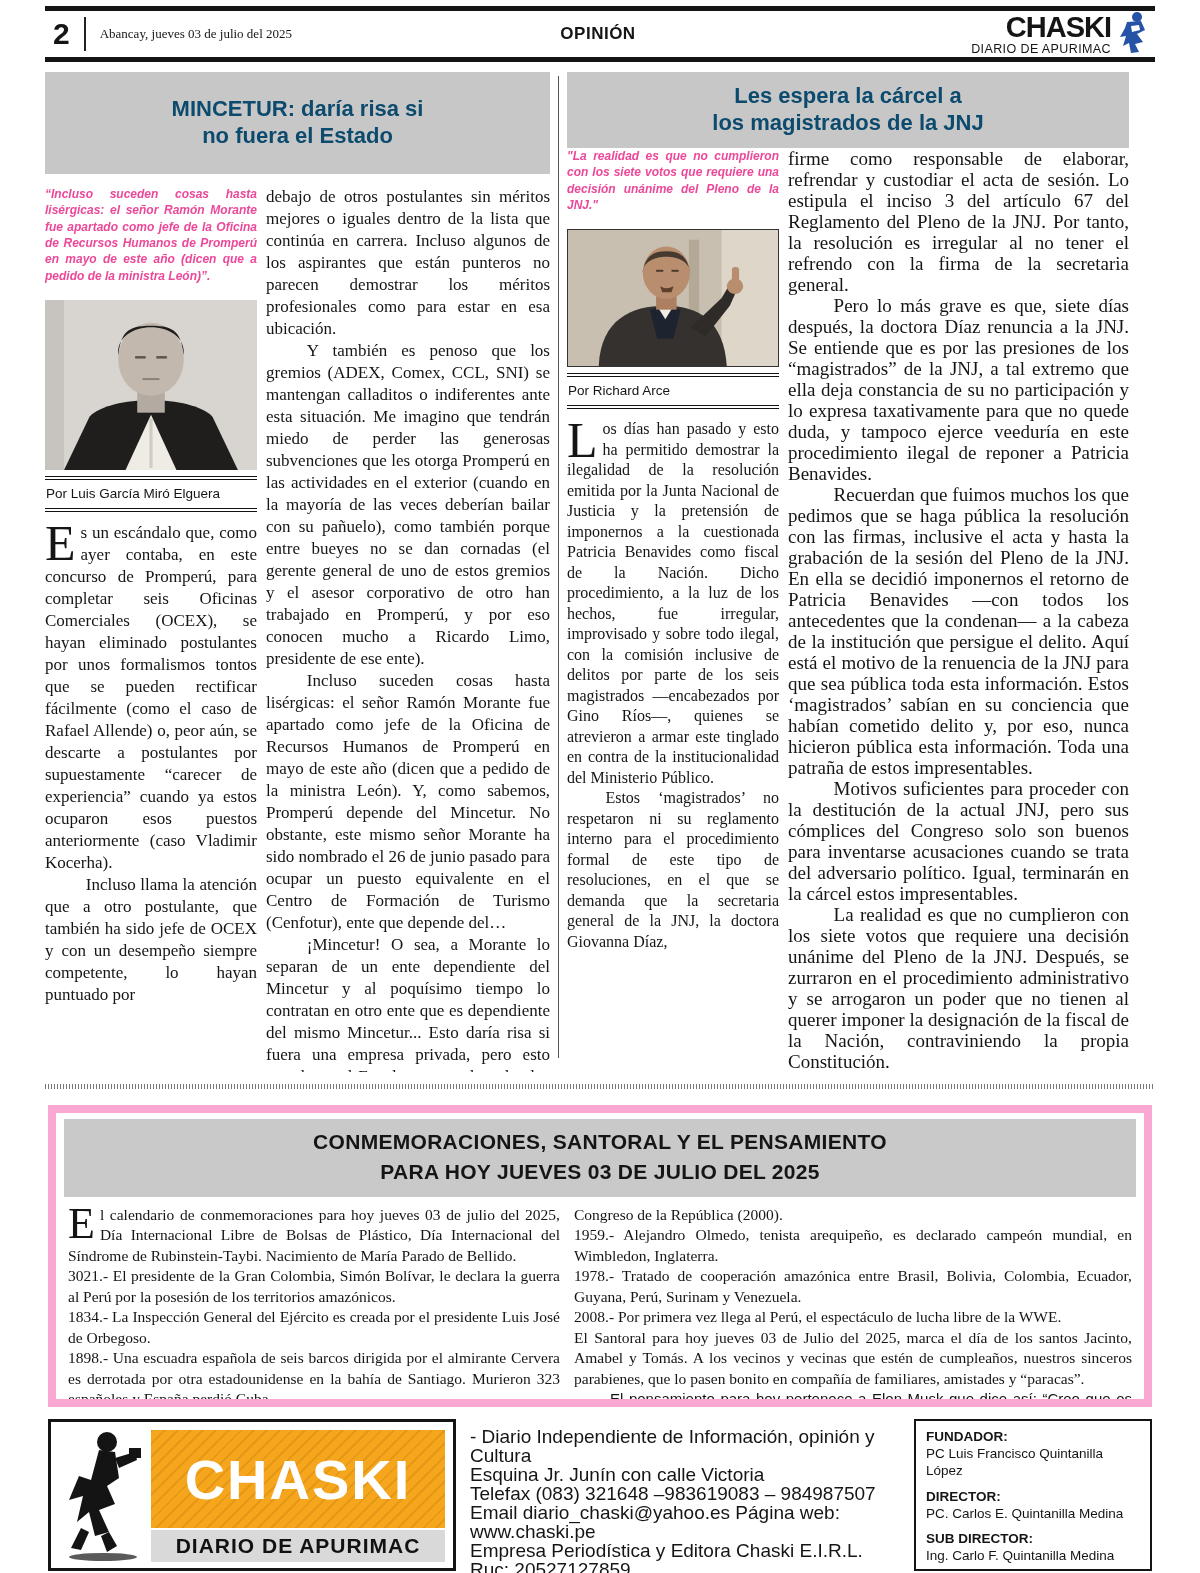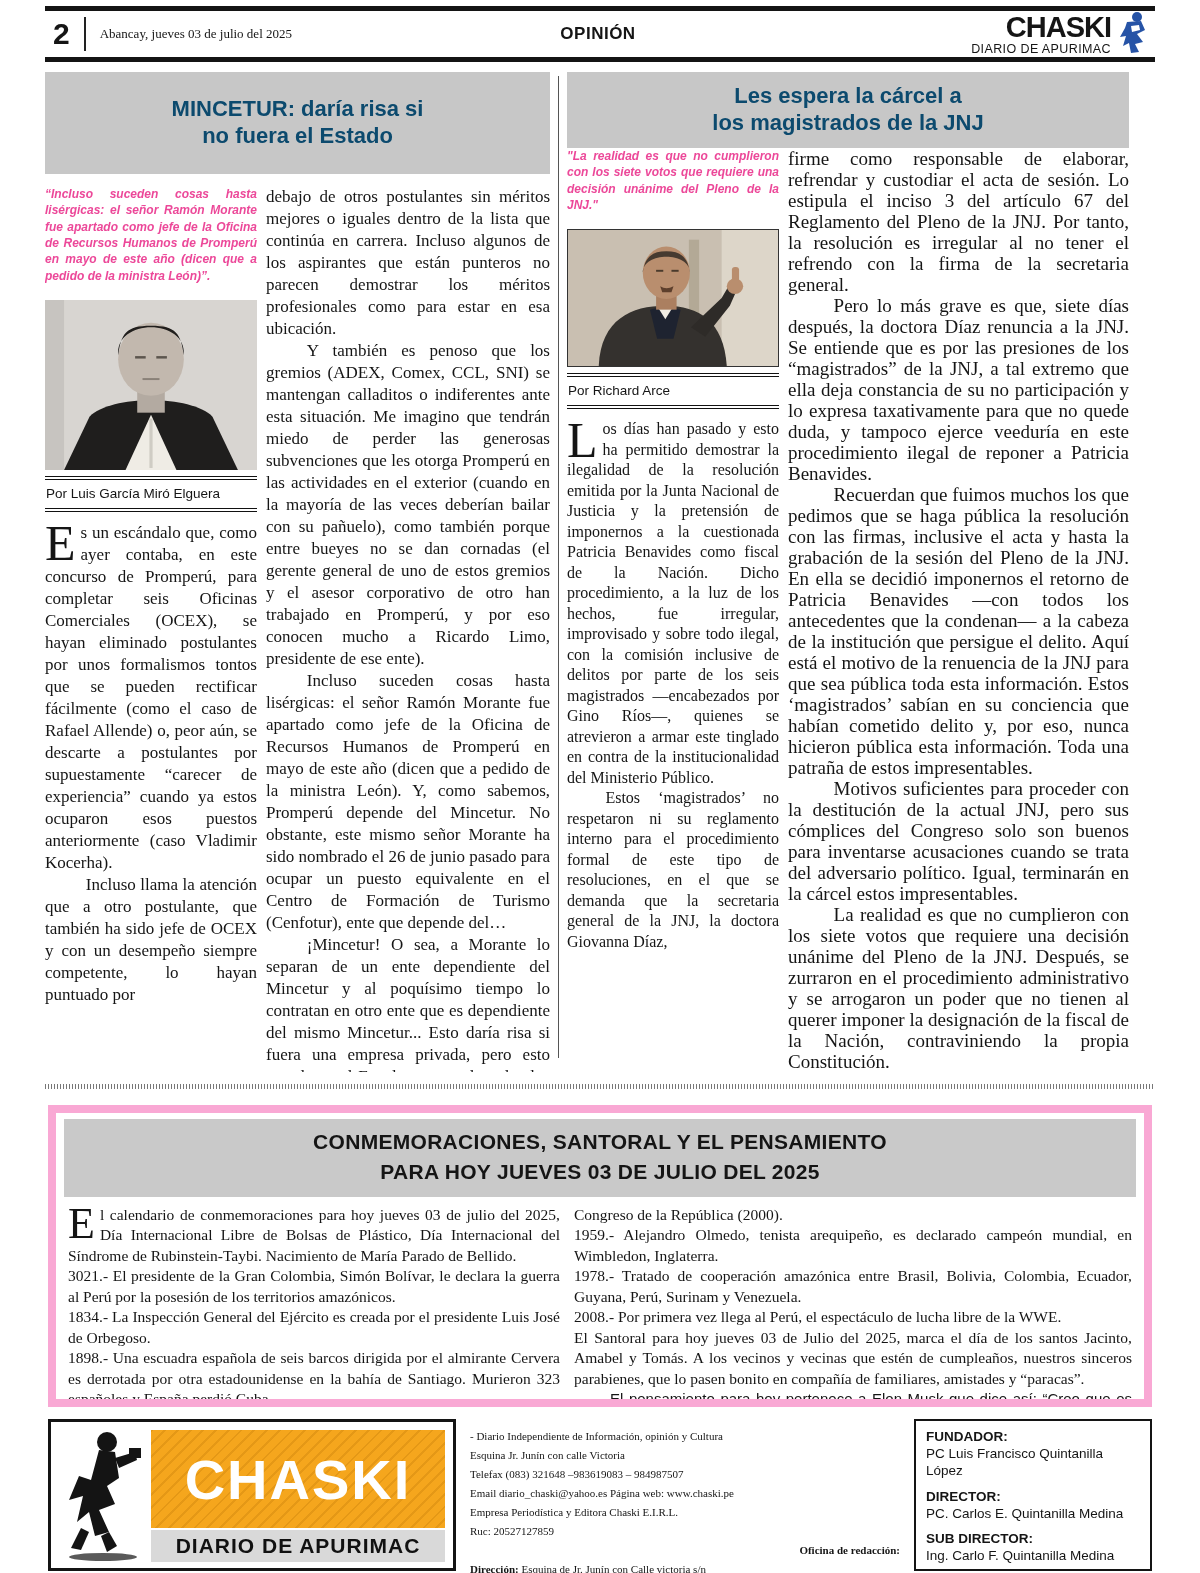--- a/index.html
+++ b/index.html
@@ -74,21 +74,21 @@
   .pfooter { margin:12px 48px 0; display:flex; gap:14px; height:152px; }
   .logo-box { width:408px; flex:none; border:3px solid #141414; position:relative; padding:8px 8px 8px 100px; background:#fff; }
   .logo-orange { height:98px; background:#f5a61d;
       background-image:repeating-linear-gradient(135deg, rgba(180,110,0,.25) 0 2px, transparent 2px 9px);
       display:flex; align-items:center; justify-content:center; }
   .logo-orange span { font-family:"Liberation Sans",sans-serif; font-weight:bold; font-size:56px; letter-spacing:2px; color:#ffffff; }
   .logo-gray { height:32px; background:#d9d9d9; display:flex; align-items:center; justify-content:center; margin-top:2px; }
   .logo-gray span { font-family:"Liberation Sans",sans-serif; font-weight:bold; font-size:21px; letter-spacing:1px; color:#111; }
   .runner-wrap { position:absolute; left:4px; top:6px; width:94px; height:134px; }
 
-  .footer-info { flex:1; font-family:Liberation Serif, serif; font-size:11px; line-height:19px; padding-top:8px; }
+  .footer-info { flex:1; font-family:Liberation Sans, sans-serif; font-size:19px; line-height:19px; padding-top:8px; }
   .footer-info .b { font-weight:bold;text-align:right; }
 
   .staff-box { width:238px; flex:none; border:2px solid #141414; padding:8px 10px; font-family:"Liberation Sans",sans-serif;
                font-size:13.5px; line-height:1.25; }
   .staff-entry { margin-bottom:9px; }
   .staff-role { font-weight:bold; }
 </style>
 </head>
 <body>
 

